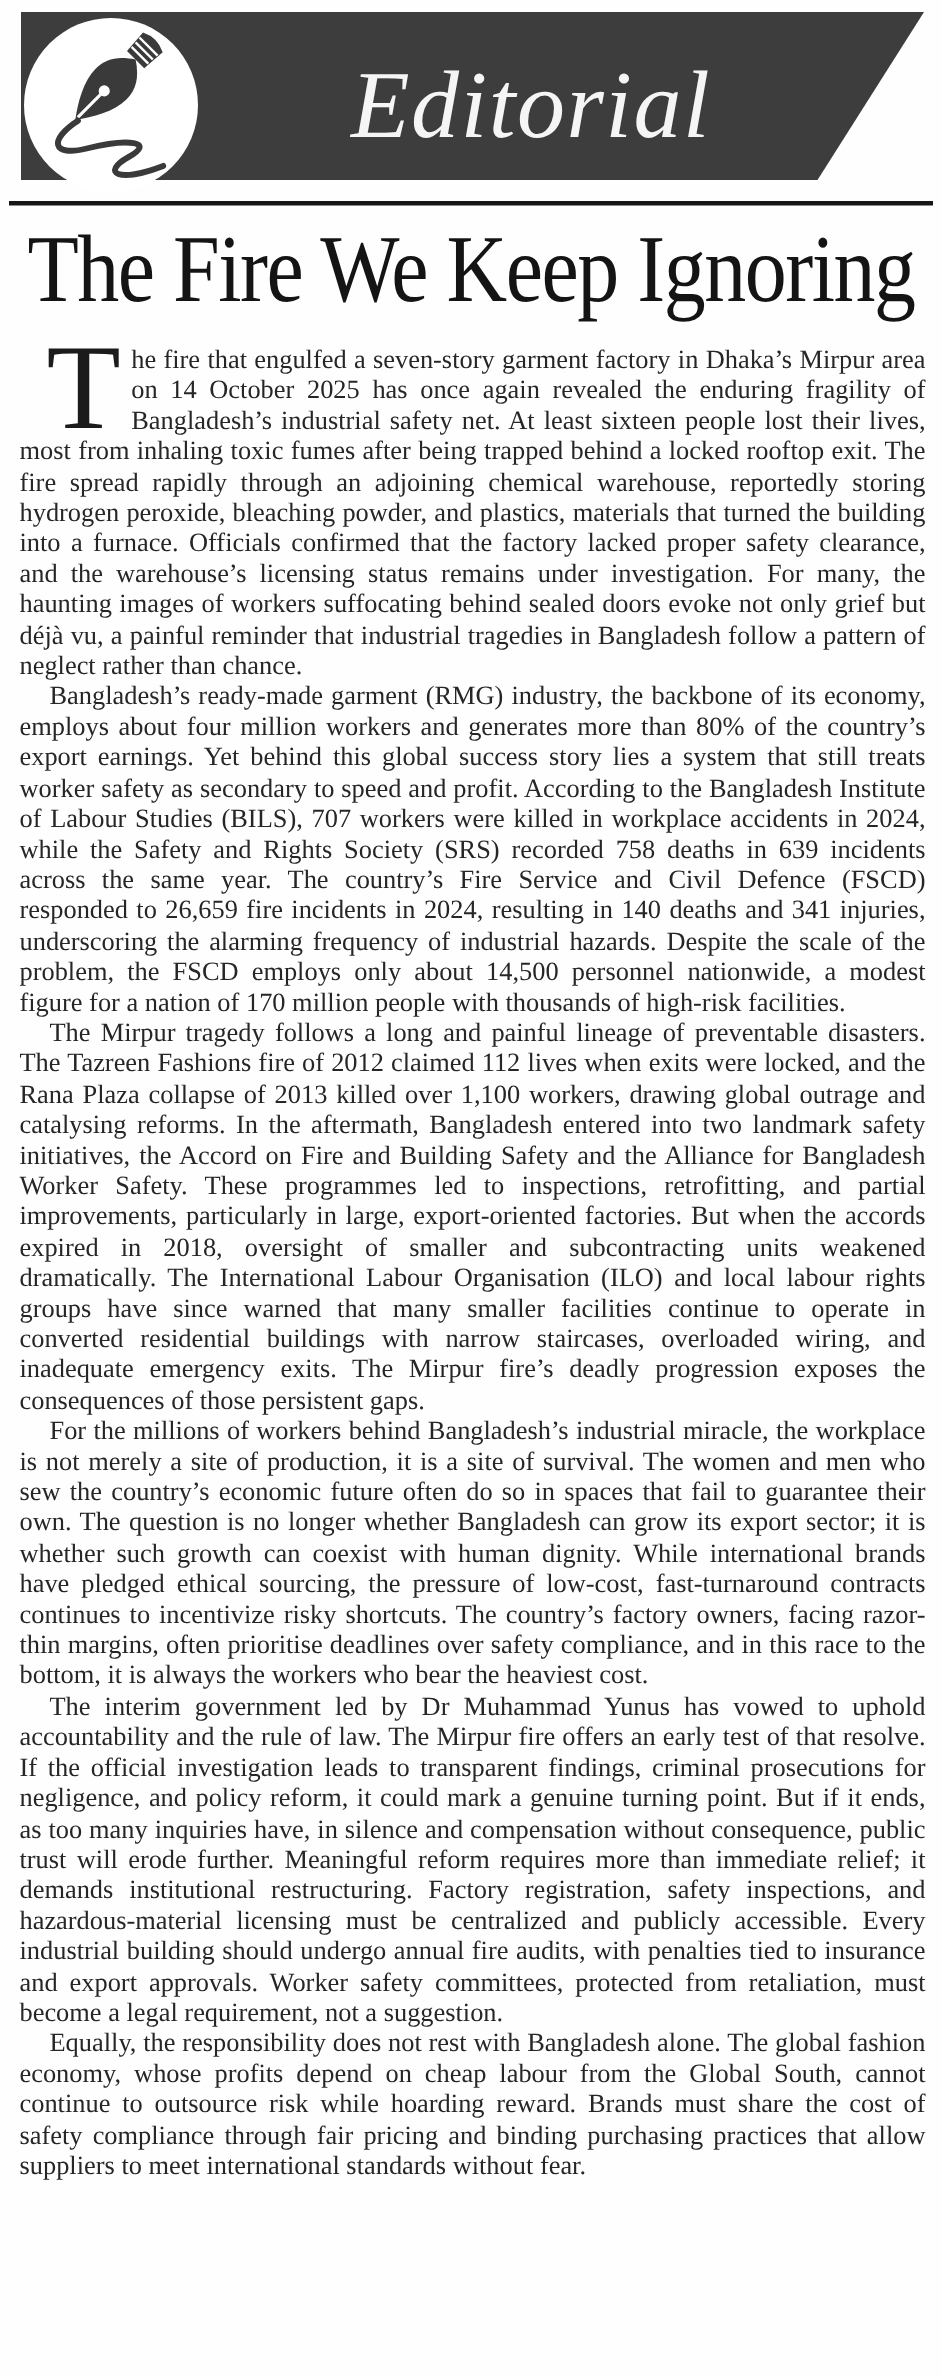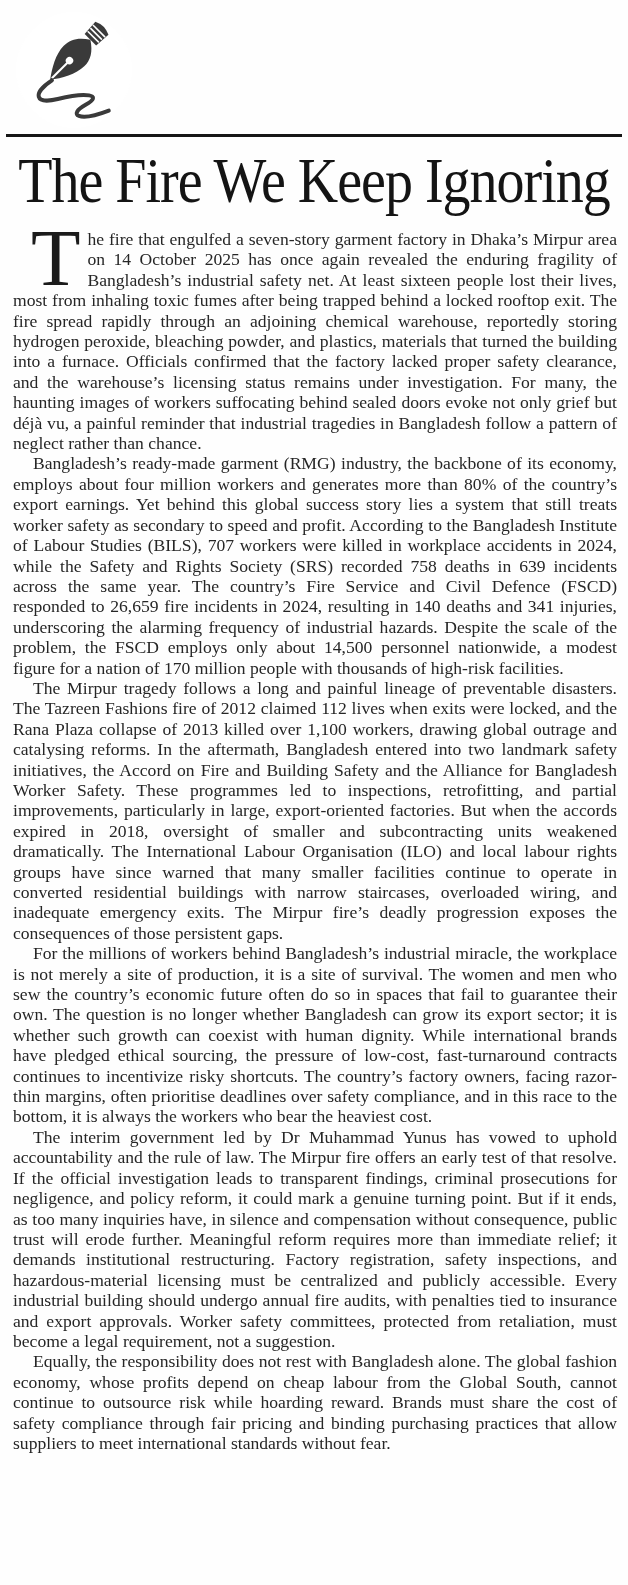--- a/index.html
+++ b/index.html
@@ -71,20 +71,23 @@
     line-height:57px;
     margin:1px 7px 0 18px;
     color:#1b1b1b;
   }
 </style>
 </head>
 <body>
 
 <div class="page">
 
+  <div class="banner">
+    <div class="section-title">Editorial</div>
+  </div>
 
   <div class="logo-circle">
     <svg viewBox="0 0 100 100">
       <g transform="rotate(45 50 38)">
 
         <path d="M42,4 Q50,0 58,4 L57,18 L43,18 Z" fill="#3a3a3a"></path>
         <line x1="42.6" y1="7.5" x2="57.4" y2="7.5" stroke="#ffffff" stroke-width="1.4"></line>
         <line x1="43" y1="11" x2="57" y2="11" stroke="#ffffff" stroke-width="1.4"></line>
         <line x1="43.2" y1="14.5" x2="56.8" y2="14.5" stroke="#ffffff" stroke-width="1.4"></line>
 

